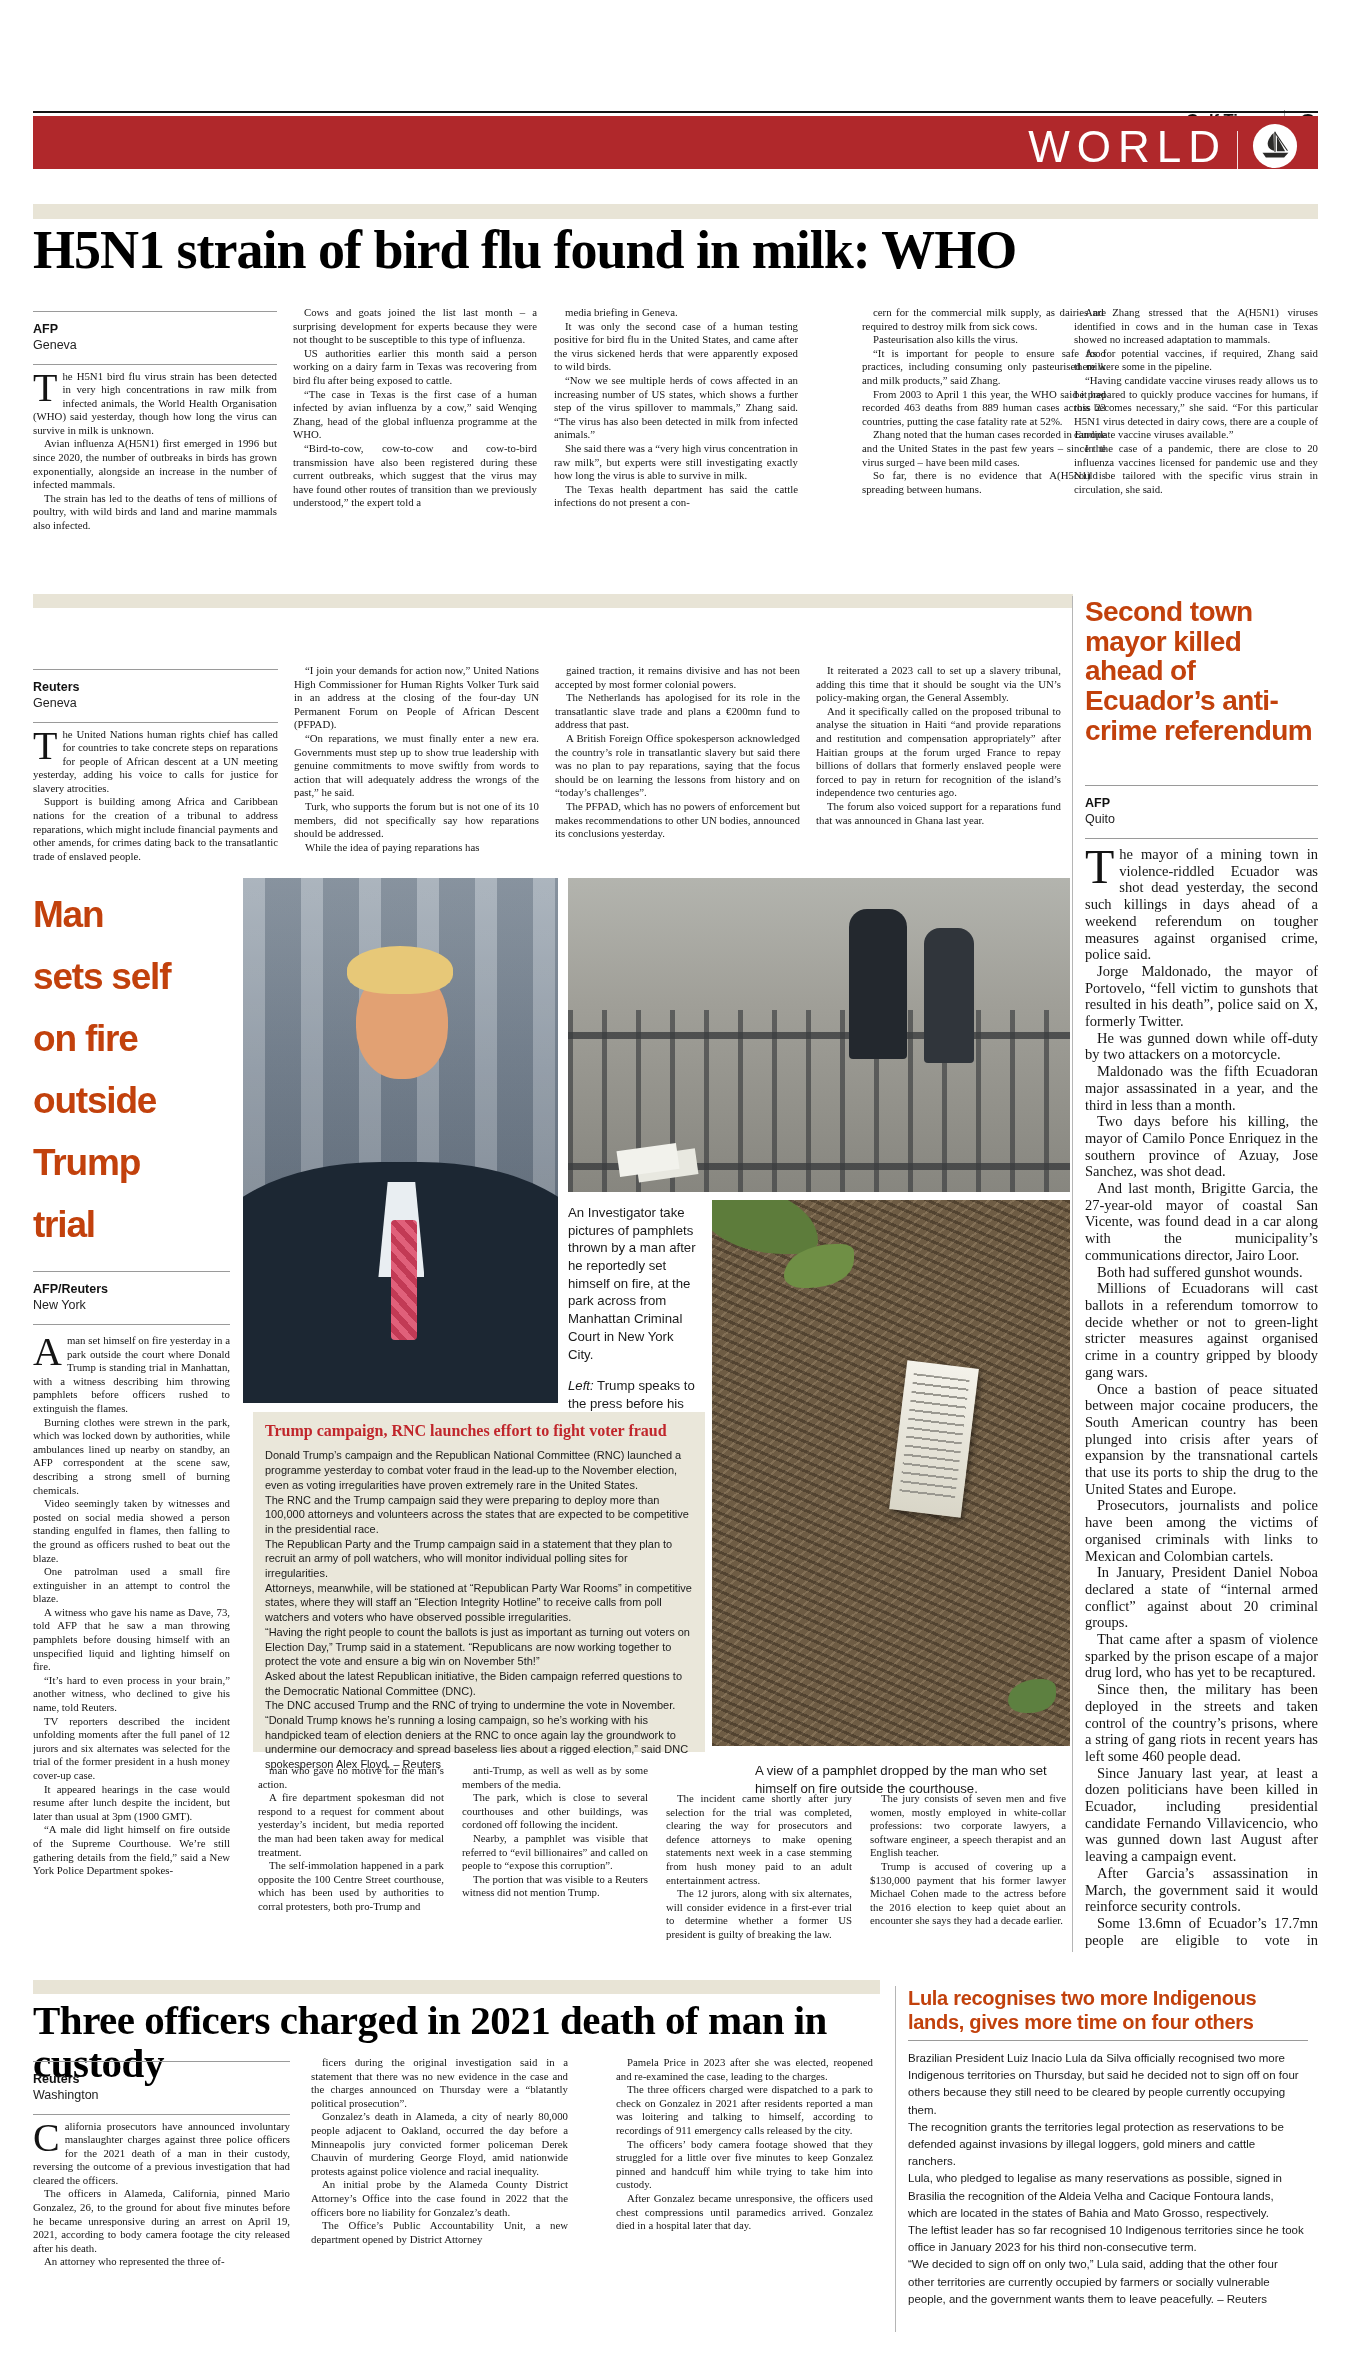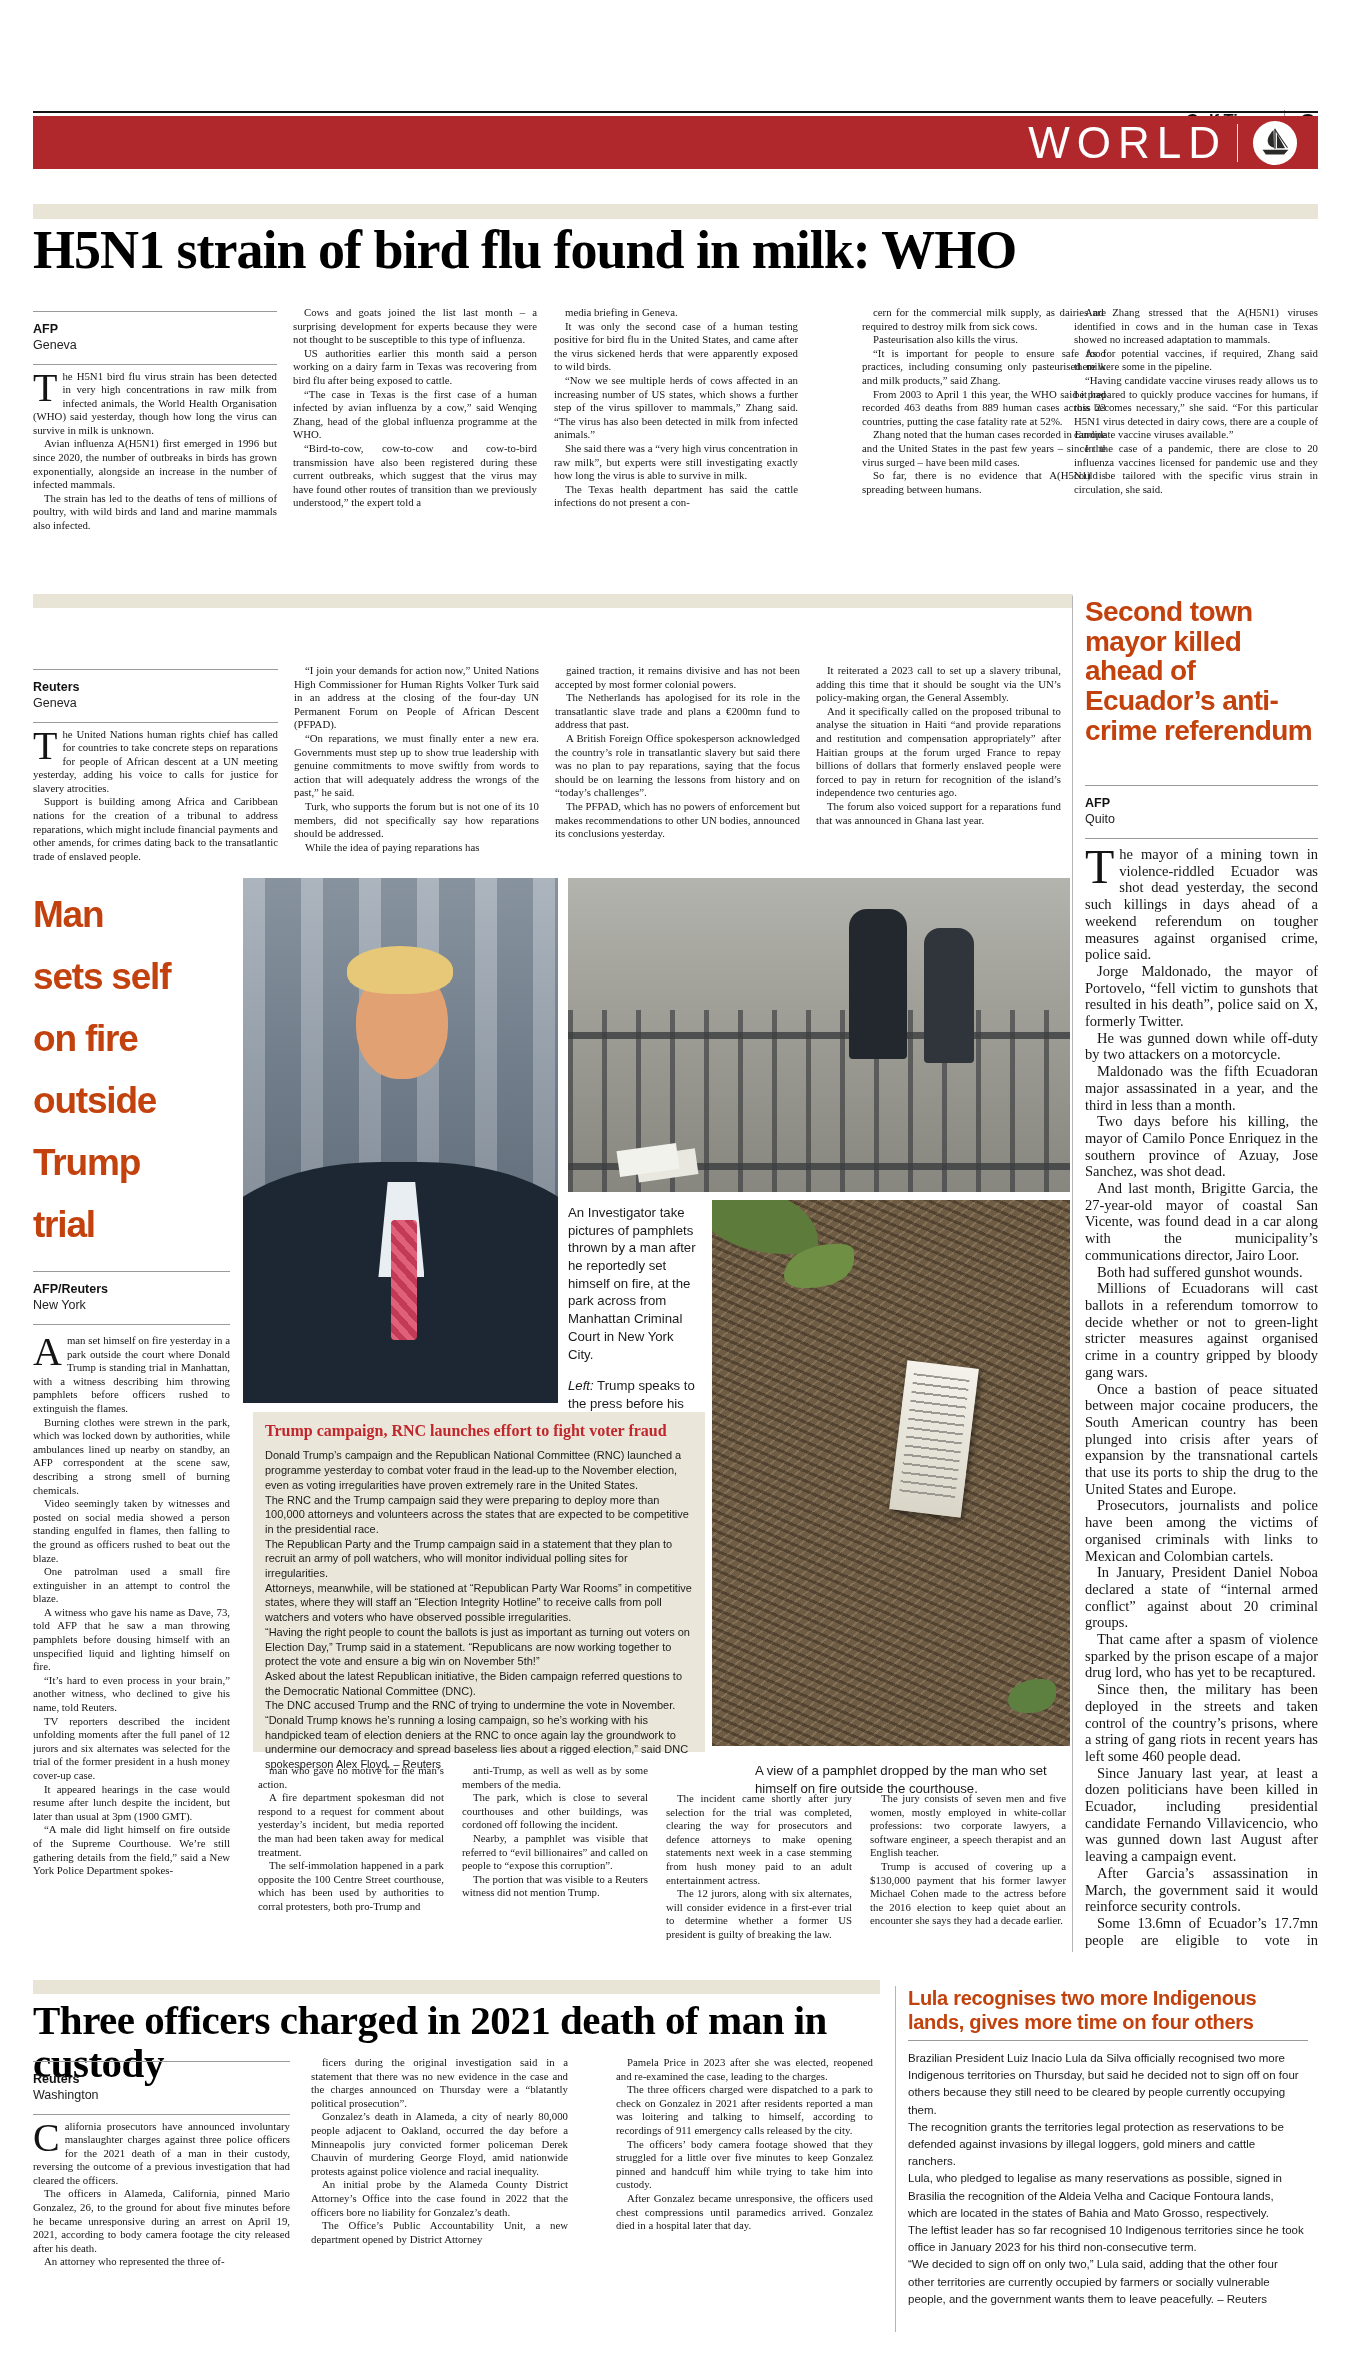--- a/index.html
+++ b/index.html
@@ -8,21 +8,21 @@
   .abs{position:absolute;}
   
   .mast{display:flex;align-items:center;justify-content:flex-end;gap:13px;
         font-family:"Liberation Sans","DejaVu Sans",sans-serif;}
   .mast-text{text-align:right;line-height:1.15;}
   .mast-paper{font-weight:700;font-size:16.5px;color:#111;}
   .mast-date{font-size:13.5px;color:#222;}
   .mast-bar{width:1px;height:36px;background:#9a9a9a;}
   .mast-num{font-size:36px;color:#111;font-weight:400;}
   .head-rule{background:#141414;height:2px;}
-  .banner{background:#b0282b;display:flex;align-items:center;justify-content:flex-end;
+  .banner{background:#b0282b;display:flex;align-items:flex-end;justify-content:flex-end;
           padding-right:20px;box-sizing:border-box;}
   .banner-word{font-family:"Liberation Sans","DejaVu Sans",sans-serif;font-weight:400;
                font-size:44px;color:#ffffff;letter-spacing:7px;line-height:1;}
   .banner-bar{width:1px;height:38px;background:rgba(255,255,255,.85);margin:0 14px 0 10px;}
   .beige{background:#e8e4d6;}
   
   .hl-big{font-weight:700;font-size:54px;line-height:1.05;letter-spacing:-1px;color:#000;}
   .hl-serif{font-weight:400;font-size:38px;line-height:1.05;letter-spacing:-0.5px;color:#000;}
   .hl-serif-sm{font-weight:700;font-size:41px;line-height:1.05;letter-spacing:-0.5px;color:#000;}
   .hl-sans{font-family:"Liberation Sans","DejaVu Sans",sans-serif;font-weight:700;color:#c2410c;}

